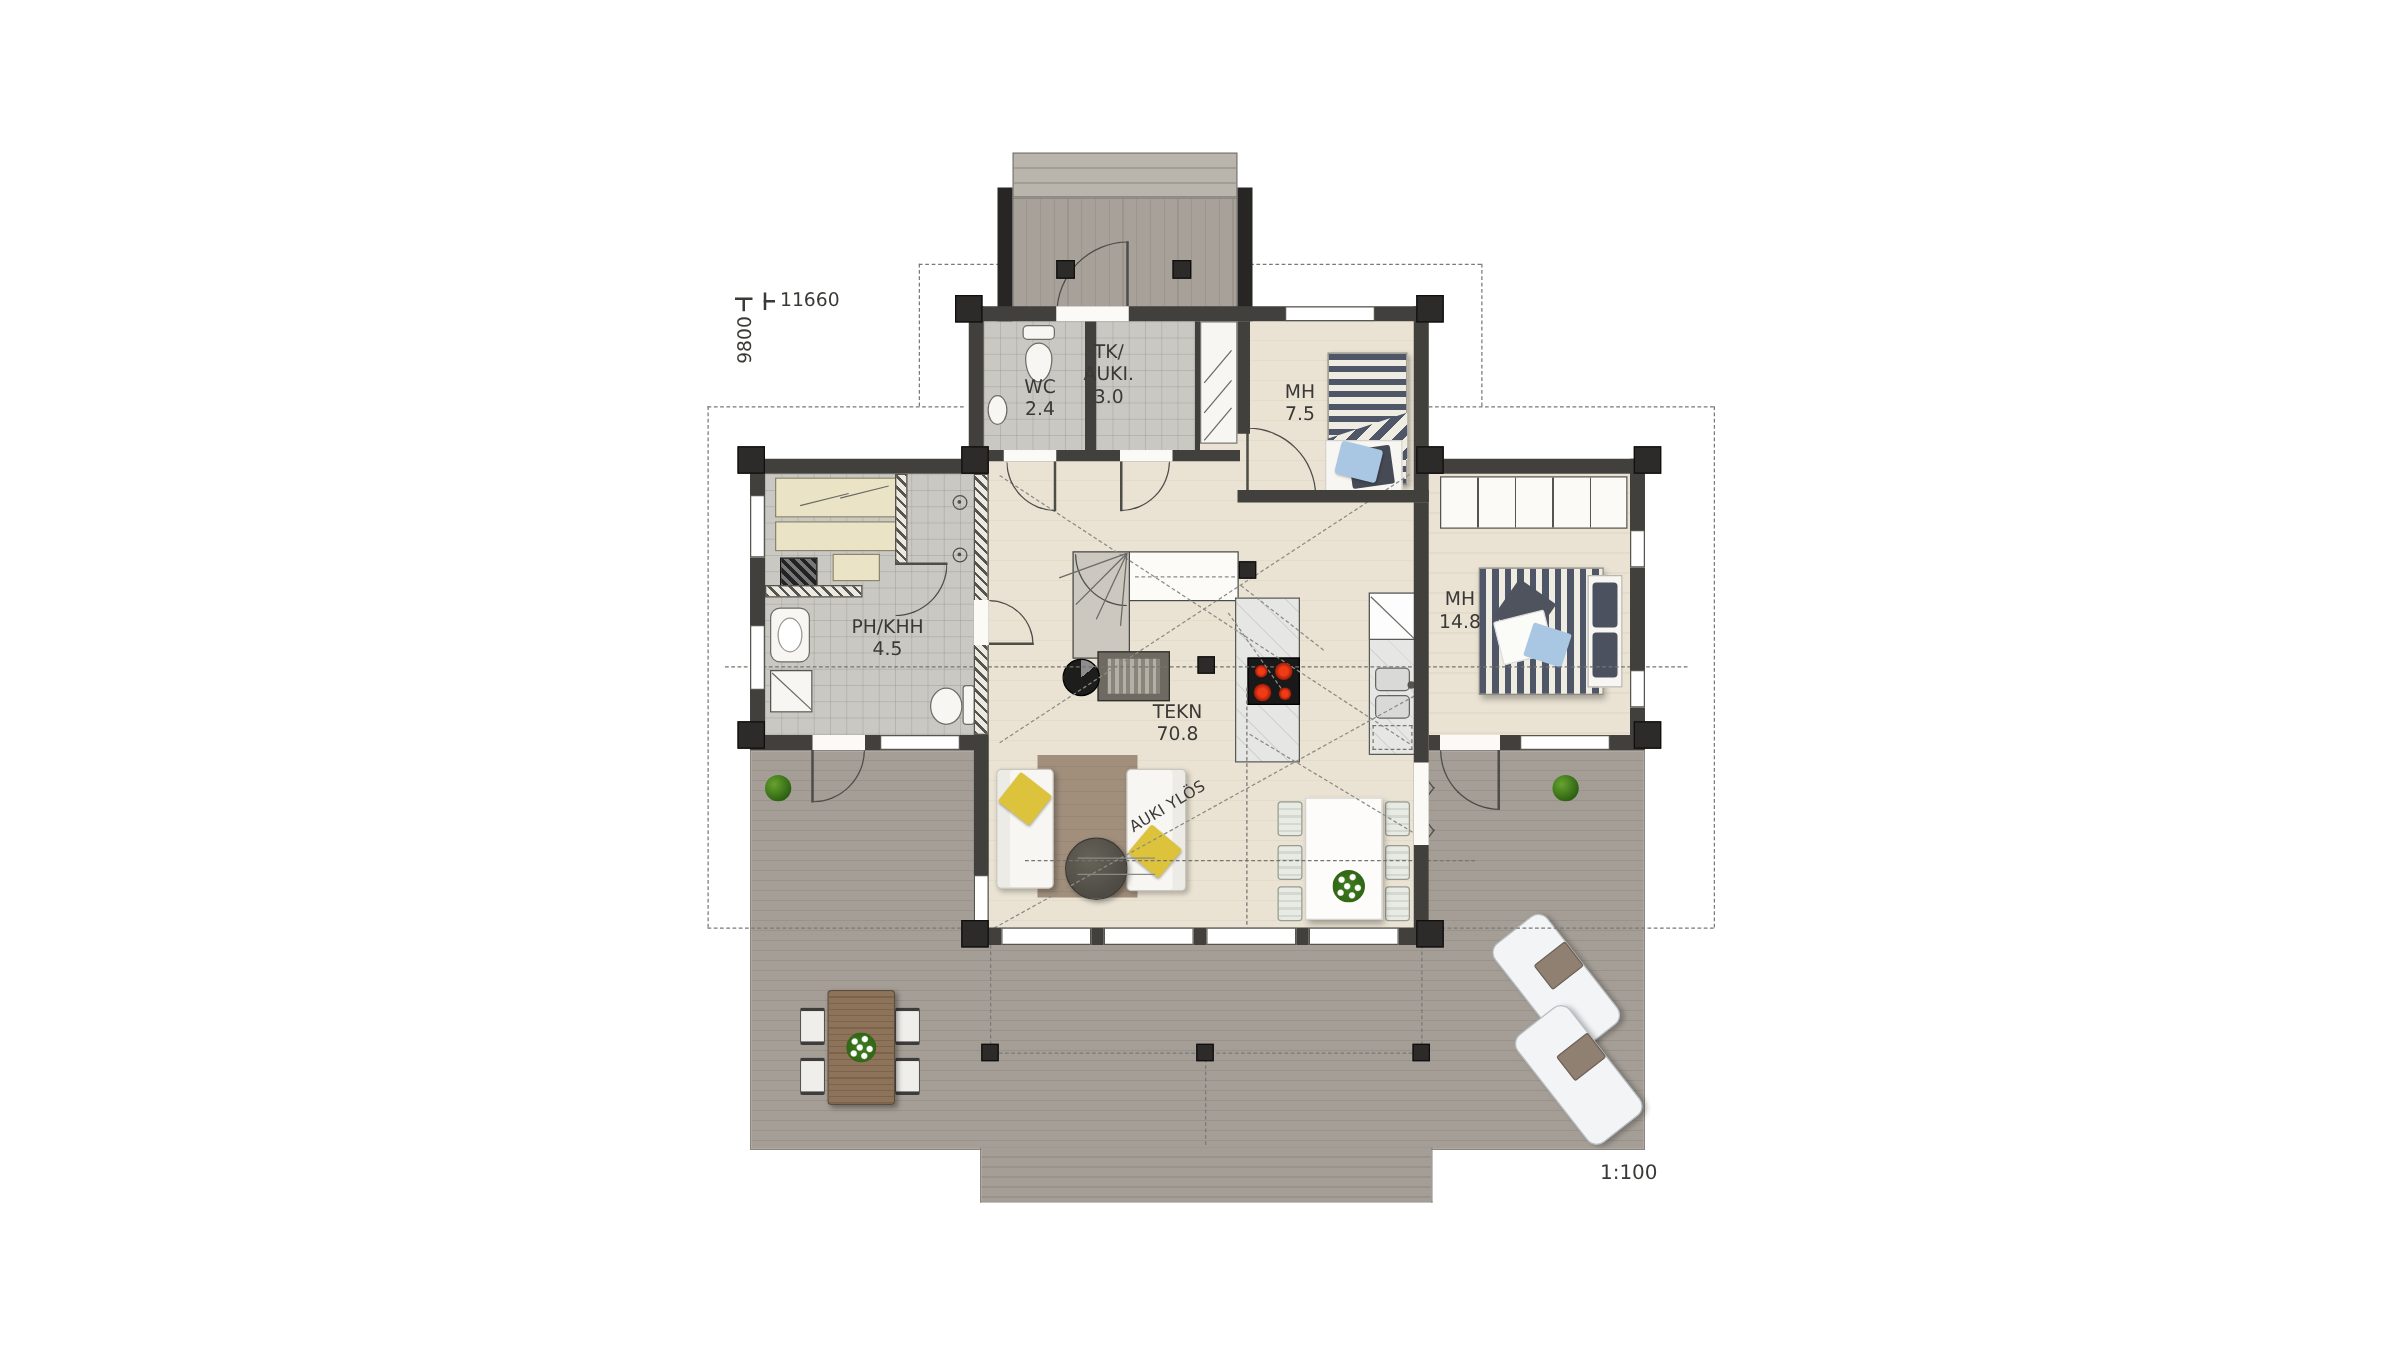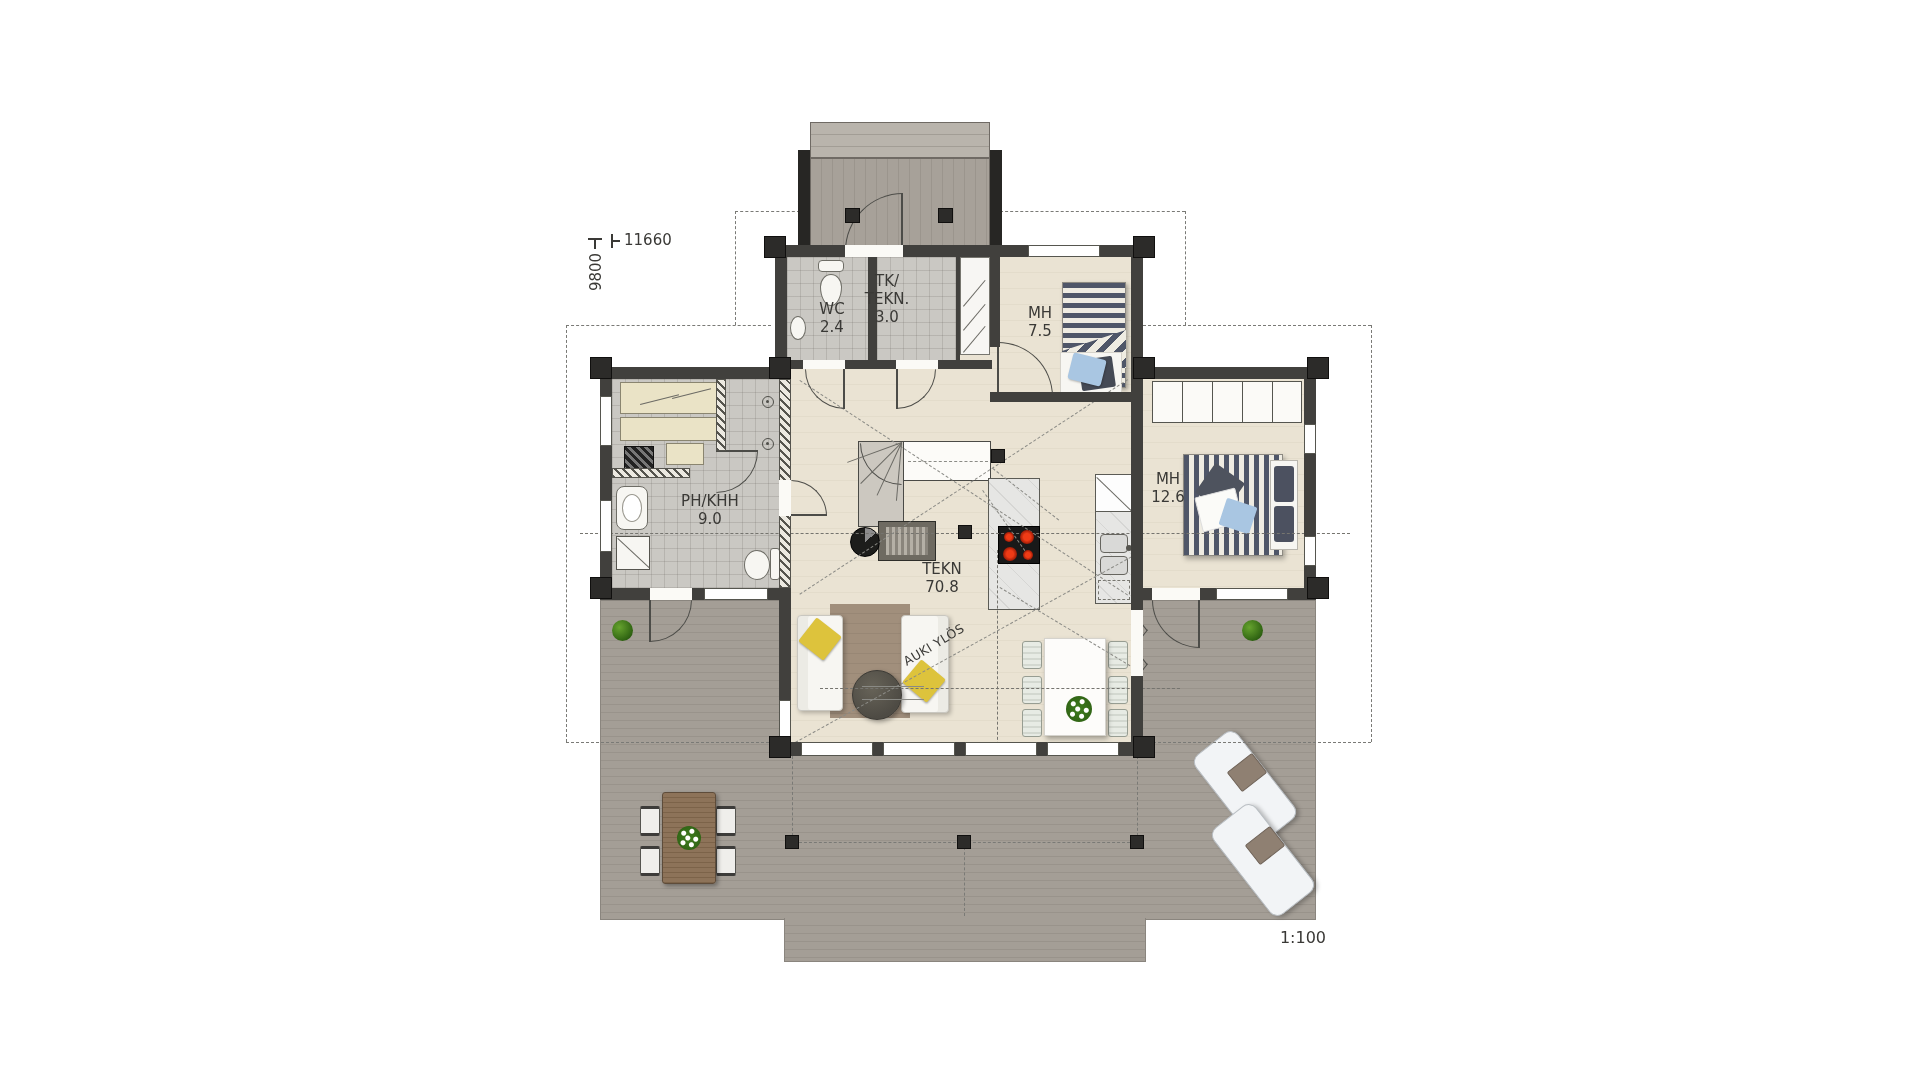--- a/index.html
+++ b/index.html
@@ -289,34 +289,34 @@
   <div class="lpil" style="left:1231px;top:760px;width:30px;height:23px;transform:rotate(-38deg);z-index:3;position:absolute;"></div>
   <div class="lounger" style="left:1236px;top:805px;width:54px;height:110px;transform:rotate(-38deg);"></div>
   <div class="lpil" style="left:1249px;top:833px;width:30px;height:23px;transform:rotate(-38deg);z-index:3;position:absolute;"></div>
 
   <div class="lbl" style="left:800px;top:300px;width:64px;">
     <span>WC</span>
     <span>2.4</span>
   </div>
   <div class="lbl" style="left:852px;top:272px;width:70px;">
     <span>TK/</span>
-    <span>TEKN.</span>
+    <span>AUKI.</span>
     <span>3.0</span>
   </div>
   <div class="lbl" style="left:1008px;top:304px;width:64px;">
     <span>MH</span>
     <span>7.5</span>
   </div>
   <div class="lbl" style="left:1134px;top:470px;width:68px;">
     <span>MH</span>
-    <span>12.6</span>
+    <span>14.8</span>
   </div>
   <div class="lbl" style="left:666px;top:492px;width:88px;">
     <span>PH/KHH</span>
-    <span>9.0</span>
+    <span>4.5</span>
   </div>
   <div class="lbl" style="left:906px;top:560px;width:72px;">
     <span>TEKN</span>
     <span>70.8</span>
   </div>
   <div class="lbl" style="left:884px;top:636px;width:100px;font-size:12.5px;letter-spacing:.3px;transform:rotate(-31deg);">AUKI YLÖS</div>
 
   <div class="a" style="left:611px;top:234px;width:2px;height:14px;background:#3a3936;z-index:7;"></div>
   <div class="a" style="left:611px;top:240px;width:9px;height:2px;background:#3a3936;z-index:7;"></div>
   <div class="lbl" style="left:624px;top:231px;">11660</div>

